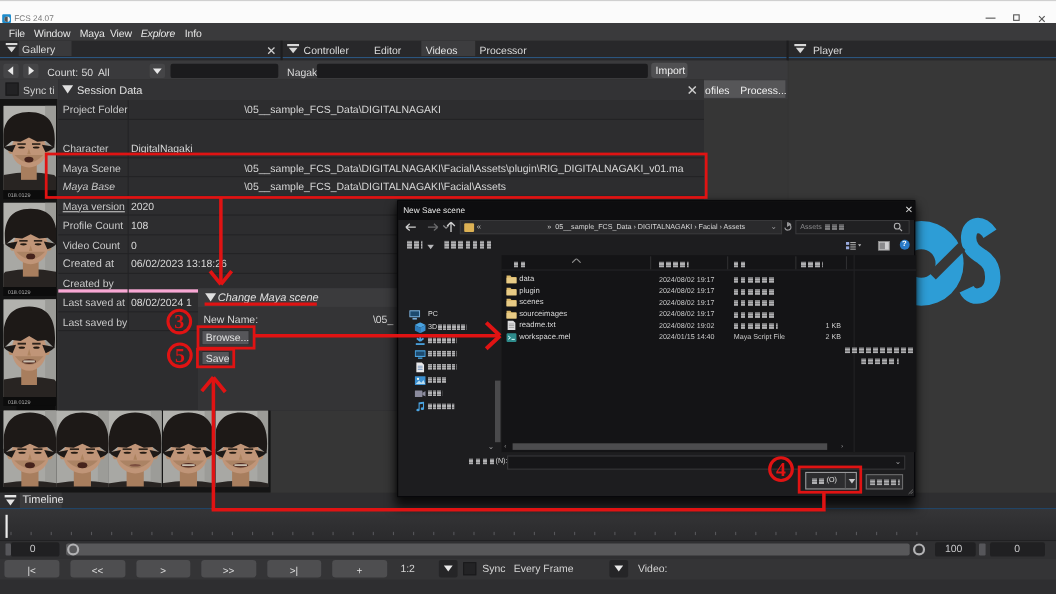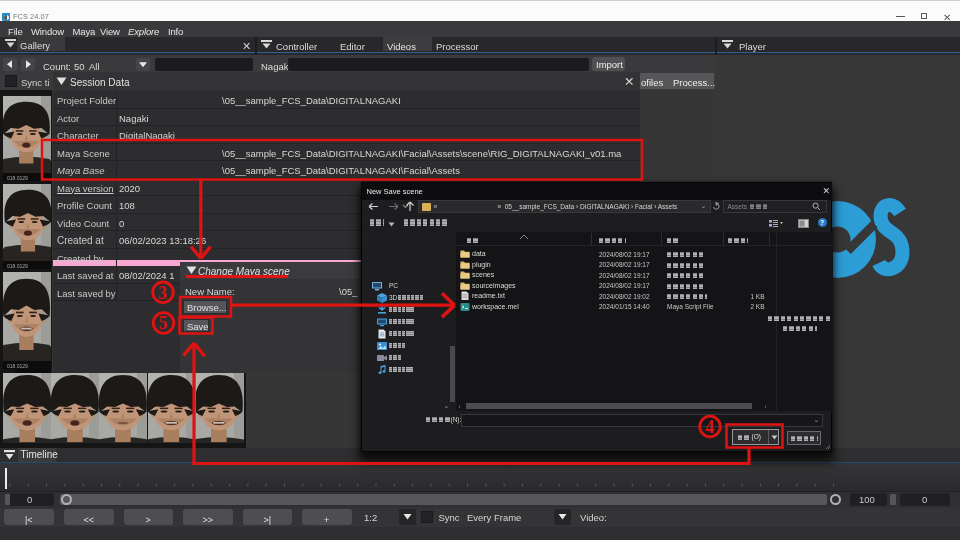--- a/index.html
+++ b/index.html
@@ -303,31 +303,27 @@
     <div class="abs" style="left:0;top:0;width:587px;height:19px;background:#333335;"></div>
     <svg class="abs" style="left:3px;top:5px;" width="11" height="9" viewBox="0 0 11 9">
       <path d="M0.5 0.5 L10.5 0.5 L5.5 8 Z" fill="#e0e0e0"></path>
     </svg>
     <span class="abs" style="left:17px;top:4.5px;font-size:10px;color:#e0e0e0;">Session Data</span>
     <span class="abs" style="left:571px;top:2px;font-size:12.5px;font-weight:300;color:#cfcfcf;">✕</span>
     <div class="abs" style="left:0;top:19.0px;width:587px;height:17.5px;border-bottom:1px solid #232325;">
   <span class="abs" style="left:4px;top:4px;font-size:9.5px;color:#c9c9c9;">Project Folder</span>
   <span class="abs" style="left:169px;top:4px;font-size:9.5px;color:#d8d8d8;white-space:nowrap;">\05__sample_FCS_Data\DIGITALNAGAKI</span>
 </div>
-<div class="abs" style="left:0;top:36.5px;width:587px;height:17.5px;border-bottom:1px solid #232325;">
-  <span class="abs" style="left:4px;top:4px;font-size:9.5px;color:#c9c9c9;">Actor</span>
-  <span class="abs" style="left:66px;top:4px;font-size:9.5px;color:#d8d8d8;white-space:nowrap;">Nagaki</span>
-</div>
 <div class="abs" style="left:0;top:54.0px;width:587px;height:17.5px;border-bottom:1px solid #232325;">
   <span class="abs" style="left:4px;top:4px;font-size:9.5px;color:#c9c9c9;">Character</span>
   <span class="abs" style="left:66px;top:4px;font-size:9.5px;color:#d8d8d8;white-space:nowrap;">DigitalNagaki</span>
 </div>
 <div class="abs" style="left:0;top:71.5px;width:587px;height:17.5px;border-bottom:1px solid #232325;">
   <span class="abs" style="left:4px;top:4px;font-size:9.5px;color:#c9c9c9;">Maya Scene</span>
-  <span class="abs" style="left:169px;top:4px;font-size:9.5px;color:#d8d8d8;white-space:nowrap;">\05__sample_FCS_Data\DIGITALNAGAKI\Facial\Assets\scene\RIG_DIGITALNAGAKI_v01.ma</span>
+  <span class="abs" style="left:169px;top:4px;font-size:9.5px;color:#d8d8d8;white-space:nowrap;">\05__sample_FCS_Data\DIGITALNAGAKI\Facial\Assets\plugin\RIG_DIGITALNAGAKI_v01.ma</span>
 </div>
 <div class="abs" style="left:0;top:89.0px;width:587px;height:17.5px;border-bottom:1px solid #232325;">
   <span class="abs" style="left:4px;top:4px;font-size:9.5px;color:#c9c9c9;font-style:italic;">Maya Base</span>
   <span class="abs" style="left:169px;top:4px;font-size:9.5px;color:#d8d8d8;white-space:nowrap;">\05__sample_FCS_Data\DIGITALNAGAKI\Facial\Assets</span>
 </div>
 <div class="abs" style="left:0;top:106.5px;width:587px;height:17.5px;border-bottom:1px solid #232325;">
   <span class="abs" style="left:4px;top:4px;font-size:9.5px;color:#c9c9c9;text-decoration:underline;">Maya version</span>
   <span class="abs" style="left:66px;top:4px;font-size:9.5px;color:#d8d8d8;white-space:nowrap;">2020</span>
 </div>
 <div class="abs" style="left:0;top:124.0px;width:587px;height:17.5px;border-bottom:1px solid #232325;">
@@ -335,21 +331,21 @@
   <span class="abs" style="left:66px;top:4px;font-size:9.5px;color:#d8d8d8;white-space:nowrap;">108</span>
 </div>
 <div class="abs" style="left:0;top:141.5px;width:587px;height:17.5px;border-bottom:1px solid #232325;">
   <span class="abs" style="left:4px;top:4px;font-size:9.5px;color:#c9c9c9;">Video Count</span>
   <span class="abs" style="left:66px;top:4px;font-size:9.5px;color:#d8d8d8;white-space:nowrap;">0</span>
 </div>
 <div class="abs" style="left:0;top:159.0px;width:587px;height:17.5px;border-bottom:1px solid #232325;">
   <span class="abs" style="left:4px;top:4px;font-size:10px;color:#c9c9c9;">Created at</span>
   <span class="abs" style="left:66px;top:4px;font-size:9.5px;color:#d8d8d8;white-space:nowrap;">06/02/2023 13:18:26</span>
 </div>
-<div class="abs" style="left:0;top:176.5px;width:587px;height:17.5px;border-bottom:6px solid #f9a8d4;">
+<div class="abs" style="left:0;top:176.5px;width:587px;height:17.5px;border-bottom:3px solid #f9a8d4;">
   <span class="abs" style="left:4px;top:4px;font-size:9.5px;color:#c9c9c9;">Created by</span>
 </div>
 <div class="abs" style="left:0;top:194.0px;width:587px;height:17.5px;border-bottom:1px solid #232325;">
   <span class="abs" style="left:4px;top:4px;font-size:9.5px;color:#c9c9c9;">Last saved at</span>
   <span class="abs" style="left:66px;top:4px;font-size:9.5px;color:#d8d8d8;white-space:nowrap;">08/02/2024 1</span>
 </div>
 <div class="abs" style="left:0;top:211.5px;width:587px;height:17.5px;border-bottom:1px solid #232325;">
   <span class="abs" style="left:4px;top:4px;font-size:9.5px;color:#c9c9c9;">Last saved by</span>
 </div>
 <div class="abs" style="left:63px;top:19px;width:1px;height:210px;background:#232325;"></div>

